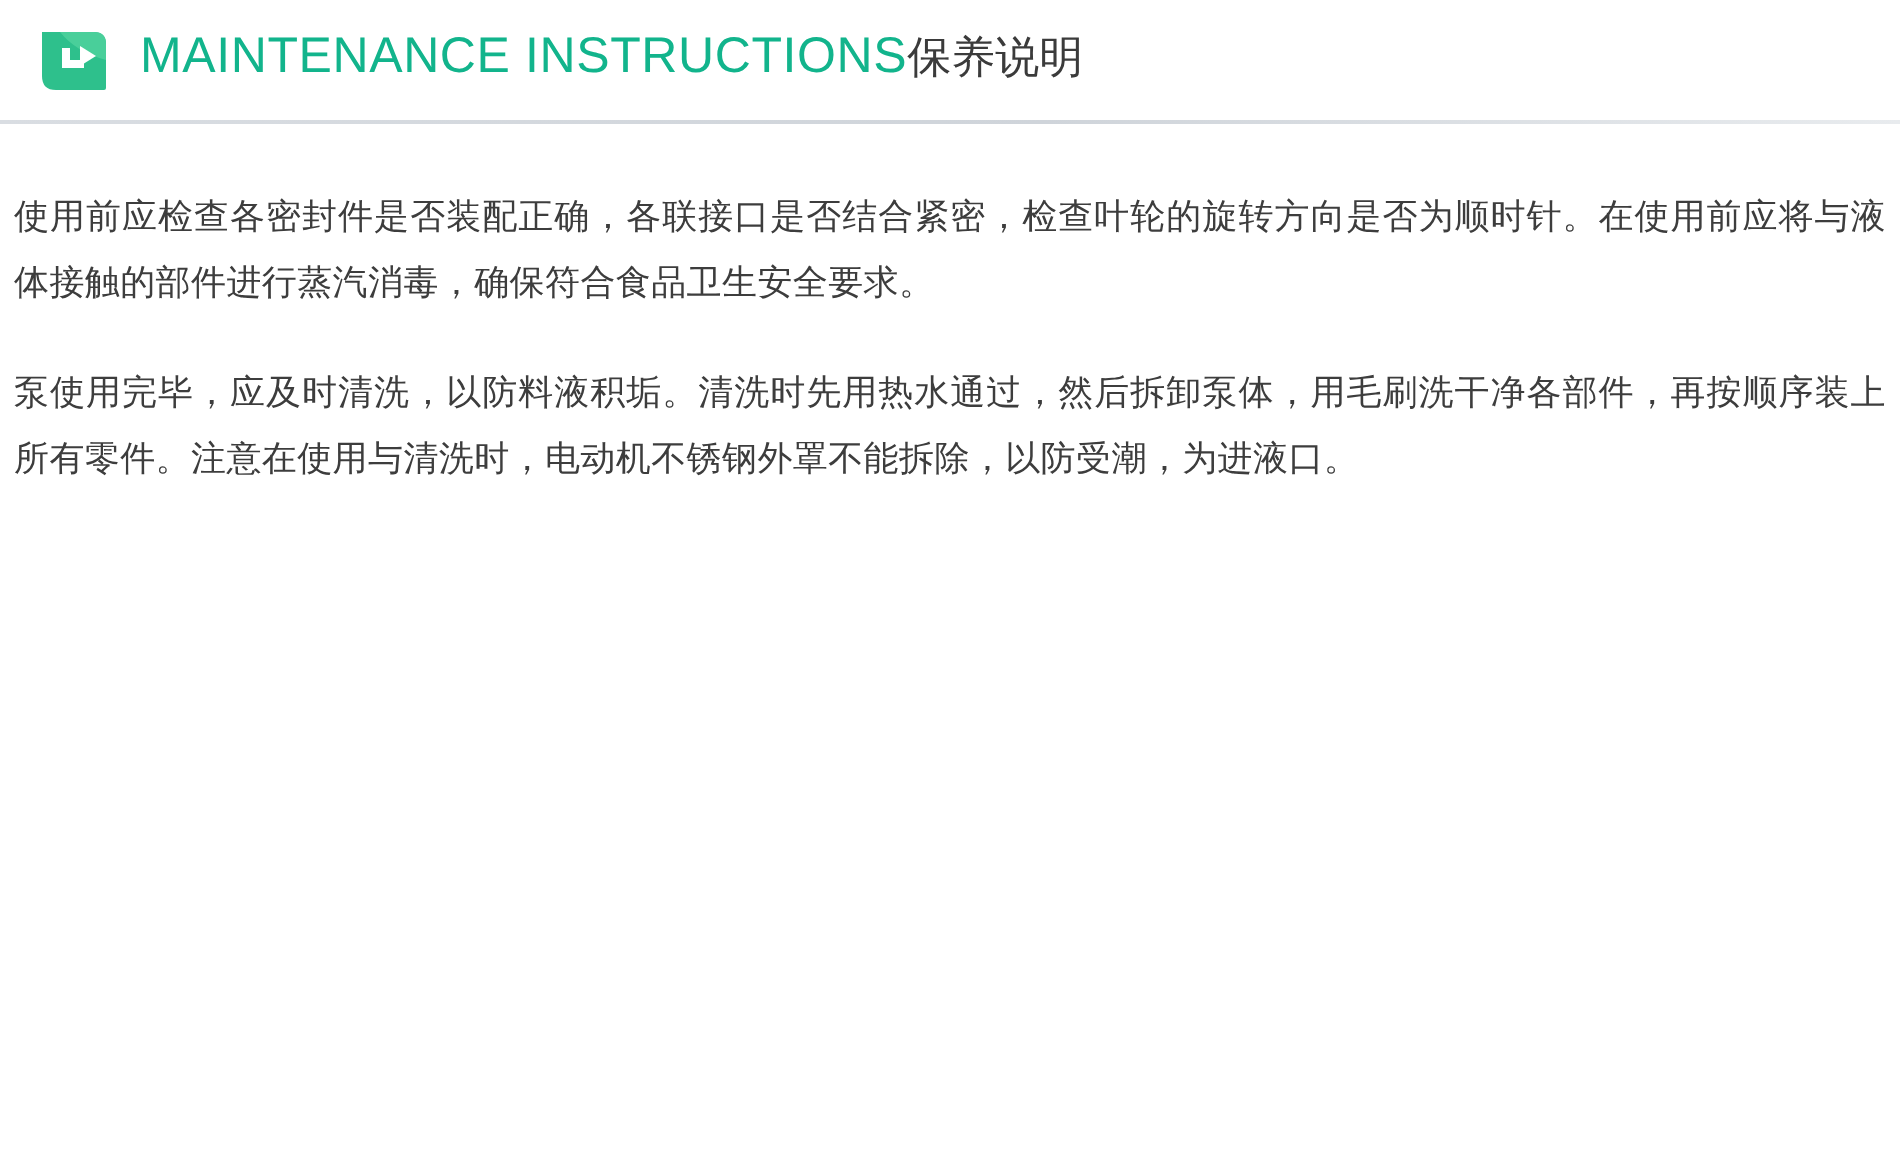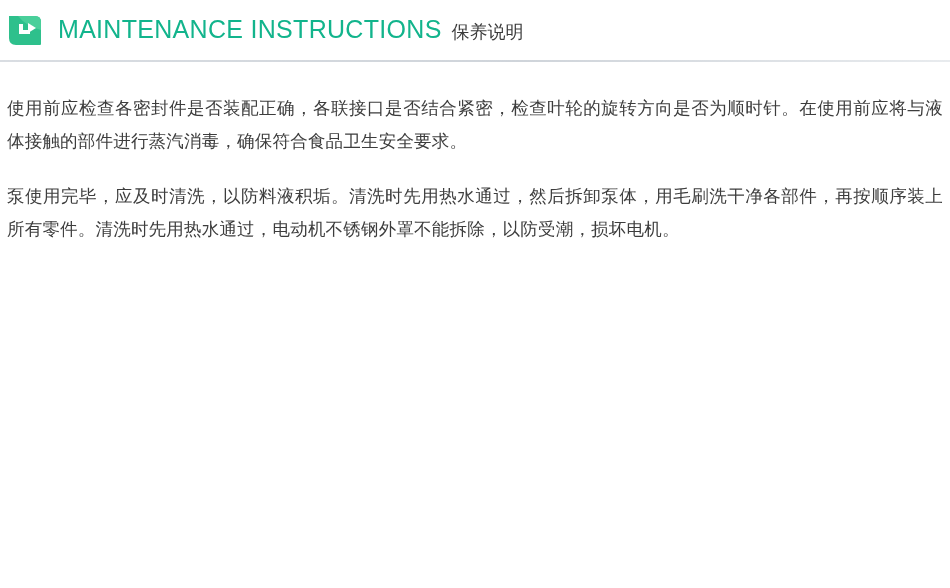--- a/index.html
+++ b/index.html
@@ -18,21 +18,21 @@
     position: relative;
     width: 950px;
     height: 588px;
     box-sizing: border-box;
   }
   
   .header {
     display: flex;
     align-items: center;
     height: 58px;
-    padding: 0 0 0 6px;
+    padding: 0 0 0 18px;
     box-sizing: border-box;
   }
   .logo-mark {
     width: 38px;
     height: 38px;
     position: relative;
     flex: 0 0 auto;
     margin-right: 14px;
   }
   .logo-mark svg {
@@ -44,23 +44,22 @@
     white-space: nowrap;
   }
   .title-en {
     font-size: 25px;
     letter-spacing: 0.3px;
     color: #12b48c;
     font-weight: 400;
     font-family: "Liberation Sans", sans-serif;
   }
   .title-cn {
-    font-size: 18px;
+    font-size: 22px;
     color: #3b3b3b;
-    margin-left: 10px;
     font-weight: 400;
   }
   .header-rule {
     position: absolute;
     left: 0;
     top: 60px;
     width: 950px;
     height: 2px;
     background: linear-gradient(to right, #d9dde2 0%, #cfd4da 55%, #e8ebee 100%);
   }
@@ -101,16 +100,16 @@
     </span>
     <div class="header-title">
       <span class="title-en">MAINTENANCE INSTRUCTIONS</span>
       <span class="title-cn">保养说明</span>
     </div>
   </div>
   <div class="header-rule"></div>
 
   <div class="content">
     <p class="para">使用前应检查各密封件是否装配正确，各联接口是否结合紧密，检查叶轮的旋转方向是否为顺时针。在使用前应将与液体接触的部件进行蒸汽消毒，确保符合食品卫生安全要求。</p>
-    <p class="para">泵使用完毕，应及时清洗，以防料液积垢。清洗时先用热水通过，然后拆卸泵体，用毛刷洗干净各部件，再按顺序装上所有零件。清洗时先用热水通过，电动机不锈钢外罩不能拆除，以防受潮，损坏电机。</p>
+    <p class="para">泵使用完毕，应及时清洗，以防料液积垢。清洗时先用热水通过，然后拆卸泵体，用毛刷洗干净各部件，再按顺序装上所有零件。注意在使用与清洗时，电动机不锈钢外罩不能拆除，以防受潮，为进液口。</p>
   </div>
 
 </div>
 
 </body></html>

